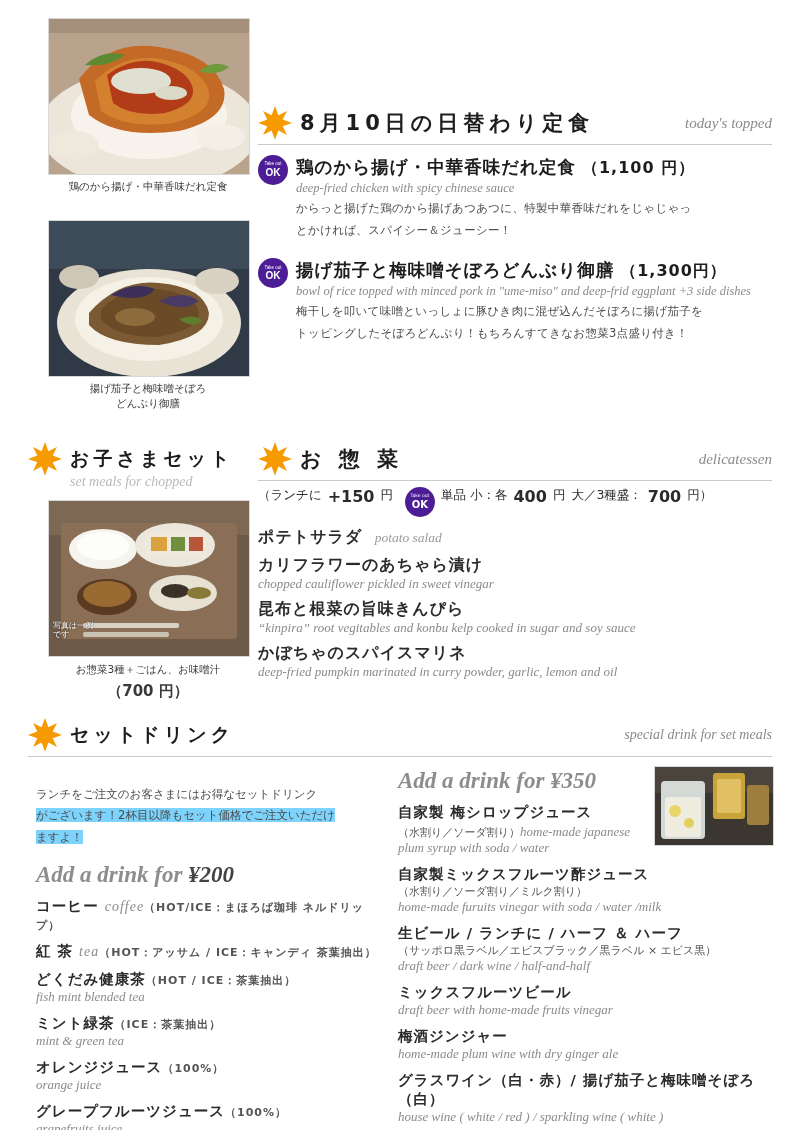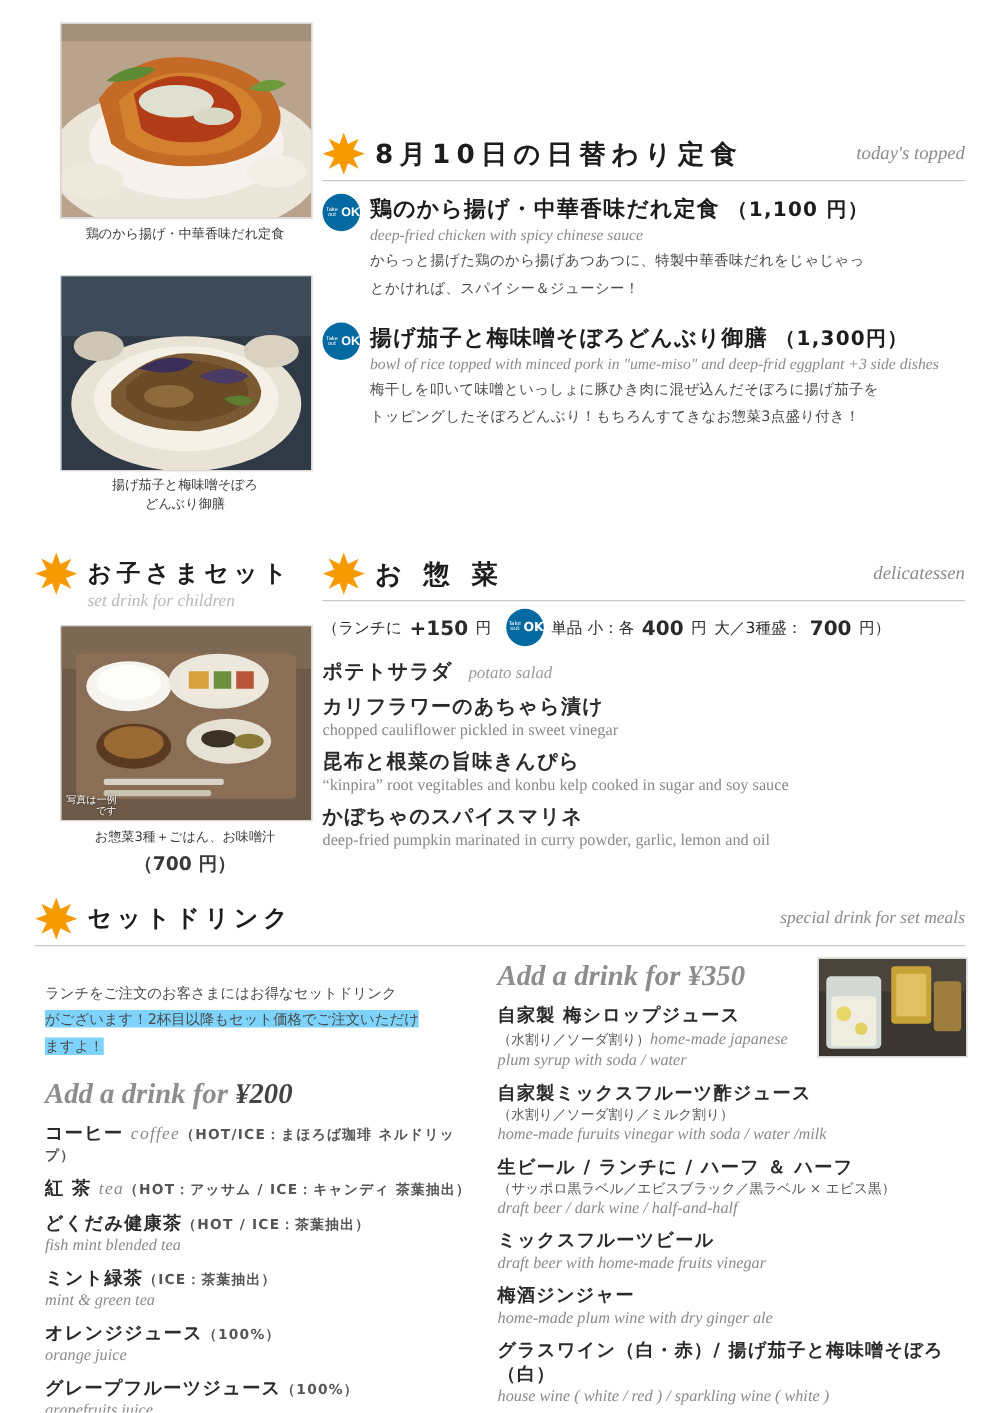--- a/index.html
+++ b/index.html
@@ -27,22 +27,22 @@
   }
   .sec-en{
     margin-left:auto;font-style:italic;color:#8a8a8a;font-size:15px;
     font-family:"Liberation Serif",serif;
   }
   .sec-rule{margin-top:4px;height:1px;background:#c9c9c9;}
 
   
   .ok-badge{
     width:30px;height:30px;border-radius:50%;
-    background:#0369a1;color:#fff;flex:0 0 30px;
-    display:flex;flex-direction:row;align-items:center;justify-content:center;
+    background:#4c1d95;color:#fff;flex:0 0 30px;
+    display:flex;flex-direction:column;align-items:center;justify-content:center;
     line-height:1;text-align:center;
   }
   .ok-badge .t1{font-size:4.5px;letter-spacing:0;}
   .ok-badge .t3{font-size:10px;font-weight:bold;margin-top:1px;}
 
   
   .photo{border:1px solid #d8d8d8;background:#efe9e2;position:absolute;overflow:hidden;}
   .cap{
     position:absolute;text-align:center;font-size:10.5px;color:#3a3a3a;
     font-family:"DejaVu Sans",sans-serif;width:200px;
@@ -68,34 +68,34 @@
   .dish-price{font-size:16px;font-weight:bold;margin-left:6px;}
   .dish-en{font-style:italic;color:#8a8a8a;font-size:12.5px;margin-top:2px;font-family:"Liberation Serif",serif;}
   .dish-jp{font-size:11.5px;color:#4a4a4a;line-height:1.75;margin-top:2px;font-family:"DejaVu Sans",sans-serif;letter-spacing:.3px;}
 
   
   #kids{position:absolute;left:28px;top:442px;width:215px;}
   #kids .sec-title{font-size:19px;letter-spacing:4px;}
   #kids .kids-en{font-style:italic;color:#b9b9b9;font-size:14px;margin-left:42px;margin-top:-2px;font-family:"Liberation Serif",serif;}
   #photo3{left:48px;top:500px;width:200px;height:155px;}
   #photo3 .note{
-    position:absolute;left:4px;bottom:2px;color:#fff;font-size:8px;line-height:1.2;
-    font-family:"DejaVu Sans",sans-serif;text-shadow:0 0 2px rgba(0,0,0,.8);text-align:right;
+    position:absolute;left:4px;bottom:16px;color:#fff;font-size:8px;line-height:1.2;
+    font-family:"DejaVu Sans",sans-serif;text-shadow:0 0 2px rgba(0,0,0,.8);
   }
   #cap3{left:48px;top:663px;}
   #cap3b{left:48px;top:682px;font-size:15px;font-weight:bold;}
 
   
   #deli{position:absolute;left:258px;top:442px;width:514px;}
-  .deli-price{display:flex;align-items:center;gap:6px;margin-top:6px;font-size:12.5px;font-family:"DejaVu Sans",sans-serif;}
+  .deli-price{display:flex;gap:6px;margin-top:6px;font-size:12.5px;font-family:"DejaVu Sans",sans-serif;}
   .deli-price b{font-size:16px;}
   .deli-list{margin-top:10px;}
   .deli-item{margin-bottom:7px;}
   .deli-jp{font-size:16px;font-weight:bold;letter-spacing:1px;font-family:"DejaVu Sans",sans-serif;}
-  .deli-en{color:#8a8a8a;font-size:13px;font-family:"Liberation Serif",serif;}
+  .deli-en{font-style:italic;color:#8a8a8a;font-size:13px;font-family:"Liberation Serif",serif;}
   .deli-inline{font-style:italic;color:#9a9a9a;font-size:13.5px;font-weight:normal;margin-left:8px;font-family:"Liberation Serif",serif;}
 
   
   #drinkhead{position:absolute;left:28px;top:718px;width:744px;}
   #drinkhead .sec-title{font-size:19px;letter-spacing:4px;}
   #drinkhead .sec-en{font-size:14px;}
 
   #leftdrinks{position:absolute;left:36px;top:784px;width:350px;}
   .lead{font-size:11.5px;line-height:1.85;color:#4a4a4a;font-family:"DejaVu Sans",sans-serif;}
   .addhead{
@@ -208,21 +208,21 @@
 
   <div id="kids">
     <div class="sec-head">
       <div class="star">
         <svg viewBox="0 0 34 34">
             <path d="M17 0 l3.4 9.2 8.6-4.3 -4.3 8.6 9.2 3.4 -9.2 3.4 4.3 8.6 -8.6-4.3 -3.4 9.2 -3.4-9.2 -8.6 4.3 4.3-8.6 -9.2-3.4 9.2-3.4 -4.3-8.6 8.6 4.3z" fill="#f59a00"></path>
           </svg>
       </div>
       <div class="sec-title">お子さまセット</div>
     </div>
-    <div class="kids-en">set drink for children</div>
+    <div class="kids-en">set meals for chopped</div>
   </div>
 
   <div class="photo" id="photo3">
     <svg width="200" height="155" viewBox="0 0 200 155" preserveAspectRatio="none">
       <rect width="200" height="155" fill="#6e5a49"></rect>
       <rect x="0" y="0" width="200" height="34" fill="#7d6853"></rect>
       <rect x="12" y="22" width="176" height="116" rx="4" fill="#8a6f56"></rect>
       <ellipse cx="54" cy="48" rx="34" ry="20" fill="#f6f4ee"></ellipse>
       <ellipse cx="54" cy="45" rx="26" ry="14" fill="#fdfdfa"></ellipse>
       <ellipse cx="126" cy="44" rx="40" ry="22" fill="#ece7dc"></ellipse>

